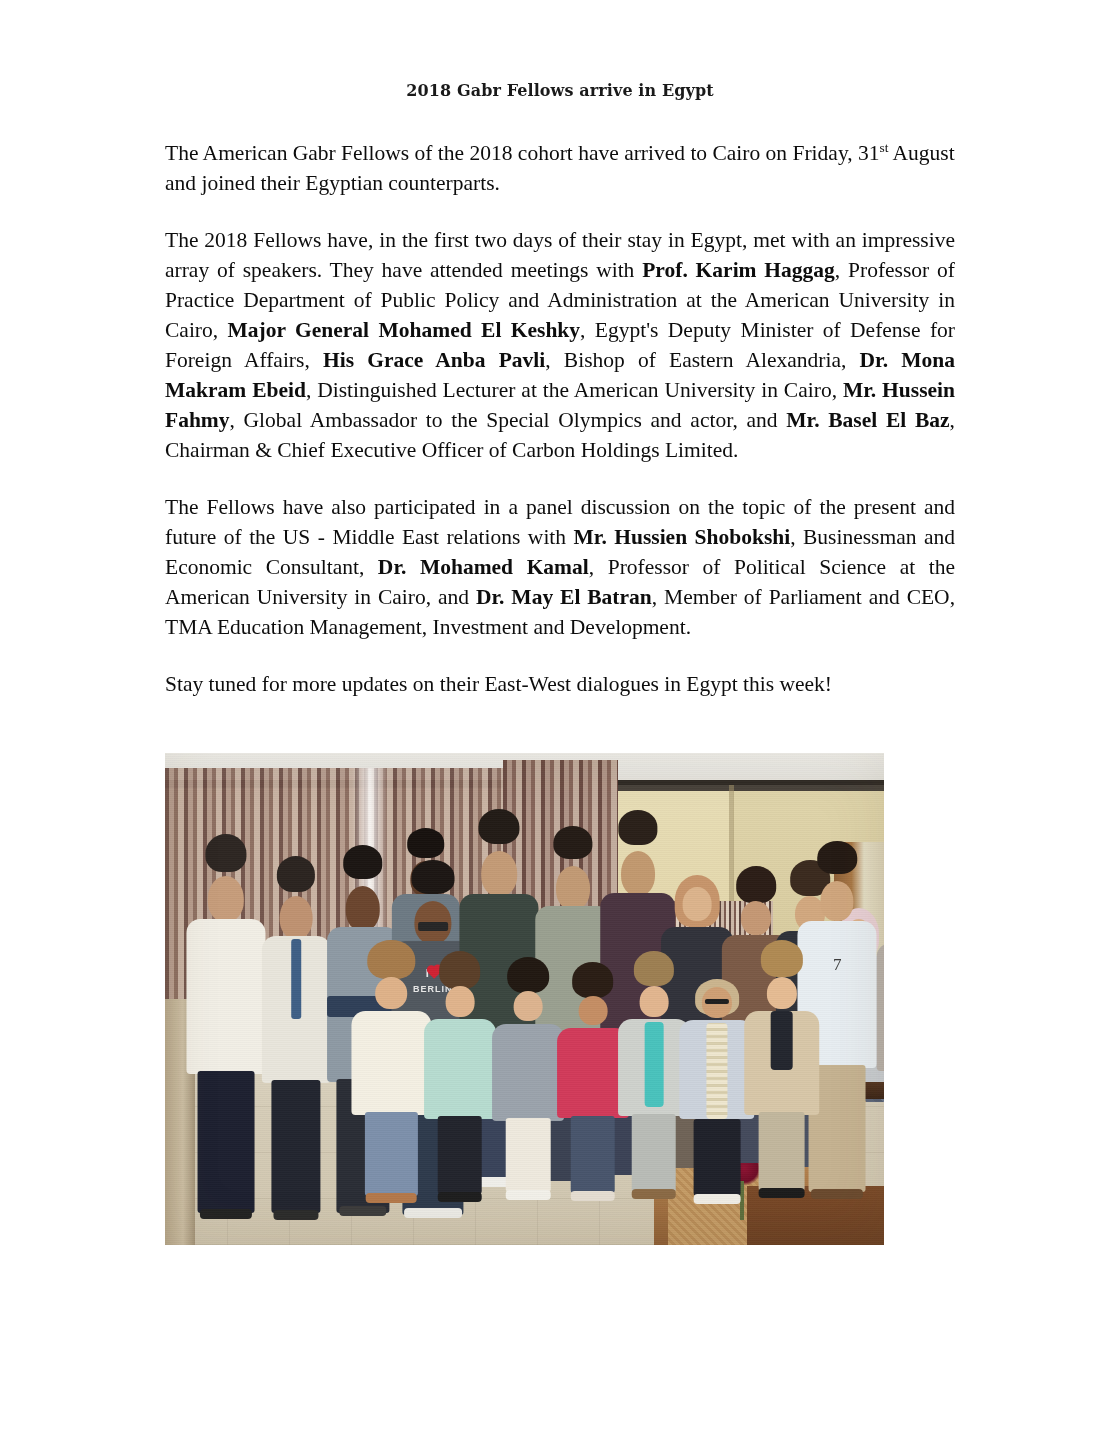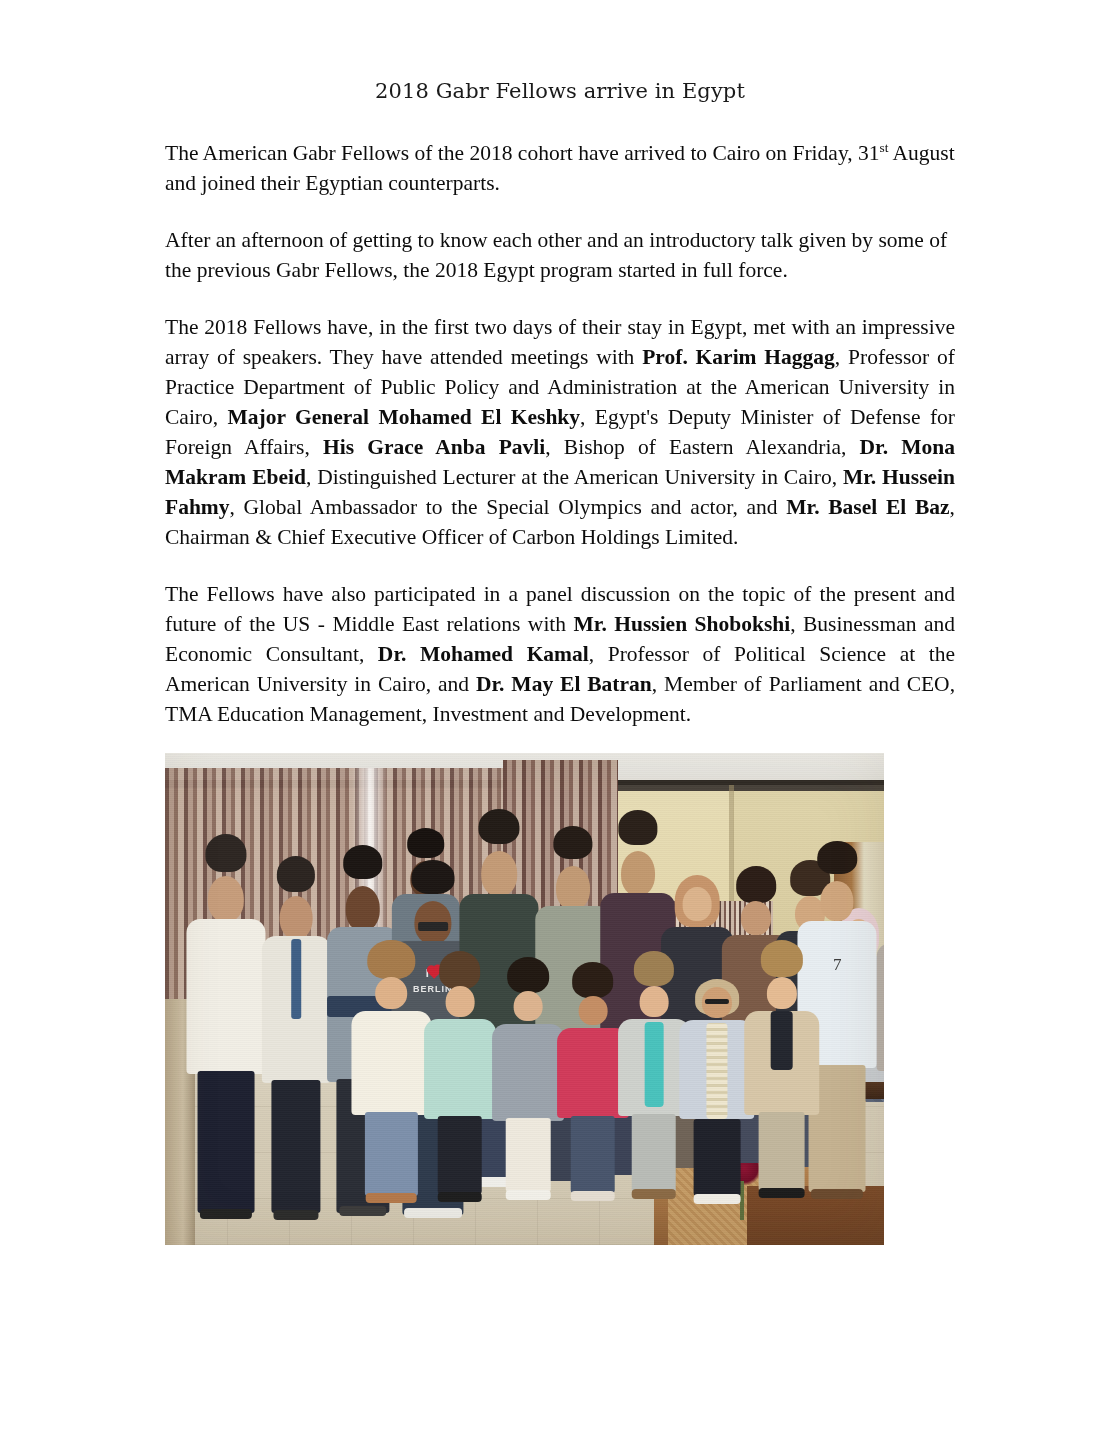--- a/index.html
+++ b/index.html
@@ -23,24 +23,24 @@
     background: #ffffff;
   }
   .content {
     position: absolute;
     left: 165px;
     top: 78px;
     width: 790px;
   }
   .doc-title {
     text-align: center;
-    font-size: 21px;
+    font-size: 16px;
     line-height: 26px;
     font-family: "DejaVu Serif", "Liberation Serif", serif;
-    font-weight: 400;
+    font-weight: 700;
     letter-spacing: 0.1px;
     margin: 0 0 34px 0;
     color: #1a1a1a;
   }
   p.body-par {
     font-size: 21.5px;
     line-height: 30px;
     margin: 0 0 27px 0;
     text-align: justify;
     text-justify: inter-word;
@@ -313,21 +313,20 @@
 <body>
 
 <div class="page">
 
   <div class="content">
 
     <h1 class="doc-title">2018 Gabr Fellows arrive in Egypt</h1>
 
     <p class="body-par ragged"><span>The American Gabr Fellows of the 2018 cohort have arrived to Cairo on Friday, 31</span><sup class="ord">st</sup><span> August and joined their Egyptian counterparts.</span></p>
 
-    <p class="body-par ragged">After an afternoon of getting to know each other and an introductory talk given by some of the previous Gabr Fellows, the 2018 Egypt program started in full force.</p>
 
     <p class="body-par"><span>The 2018 Fellows have, in the first two days of their stay in Egypt, met with an impressive array of speakers. They have attended meetings with </span><b class="nm">Prof. Karim Haggag</b><span>, Professor of Practice Department of Public Policy and Administration at the American University in Cairo, </span><b class="nm">Major General Mohamed El Keshky</b><span>, Egypt's Deputy Minister of Defense for Foreign Affairs, </span><b class="nm">His Grace Anba Pavli</b><span>, Bishop of Eastern Alexandria, </span><b class="nm">Dr. Mona Makram Ebeid</b><span>, Distinguished Lecturer at the American University in Cairo, </span><b class="nm">Mr. Hussein Fahmy</b><span>, Global Ambassador to the Special Olympics and actor, and </span><b class="nm">Mr. Basel El Baz</b><span>, Chairman &amp; Chief Executive Officer of Carbon Holdings Limited.</span></p>
 
     <p class="body-par"><span>The Fellows have also participated in a panel discussion on the topic of the present and future of the US - Middle East relations with </span><b class="nm">Mr. Hussien Shobokshi</b><span>, Businessman and Economic Consultant, </span><b class="nm">Dr. Mohamed Kamal</b><span>, Professor of Political Science at the American University in Cairo, and </span><b class="nm">Dr. May El Batran</b><span>, Member of Parliament and CEO, TMA Education Management, Investment and Development.</span></p>
 
     <p class="body-par ragged">Stay tuned for more updates on their East-West dialogues in Egypt this week!</p>
 
   </div>
 
   <div class="photo-wrap">

